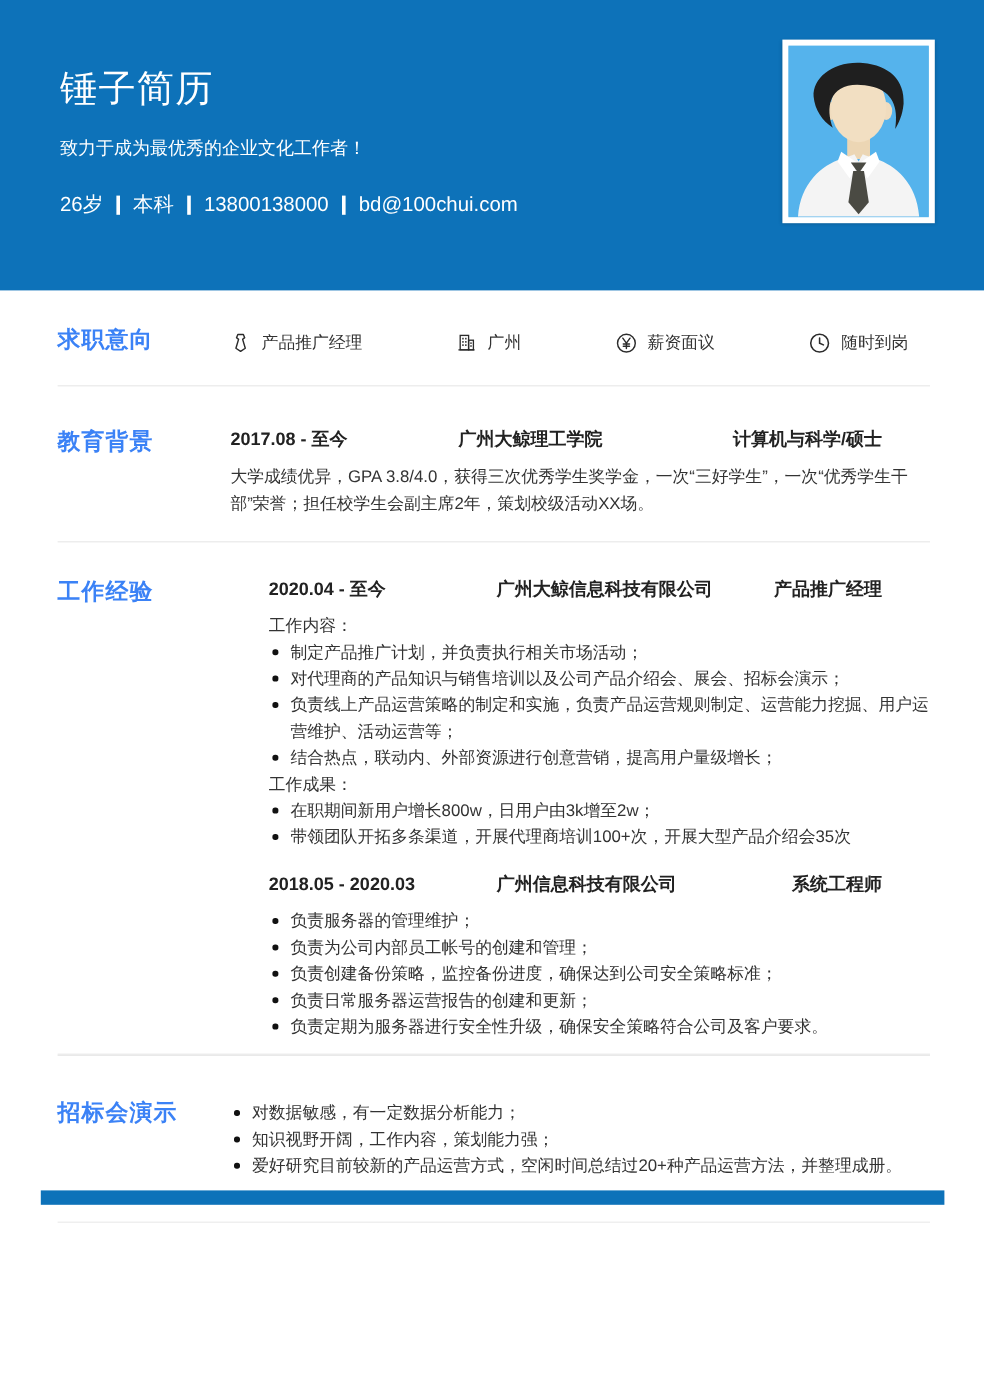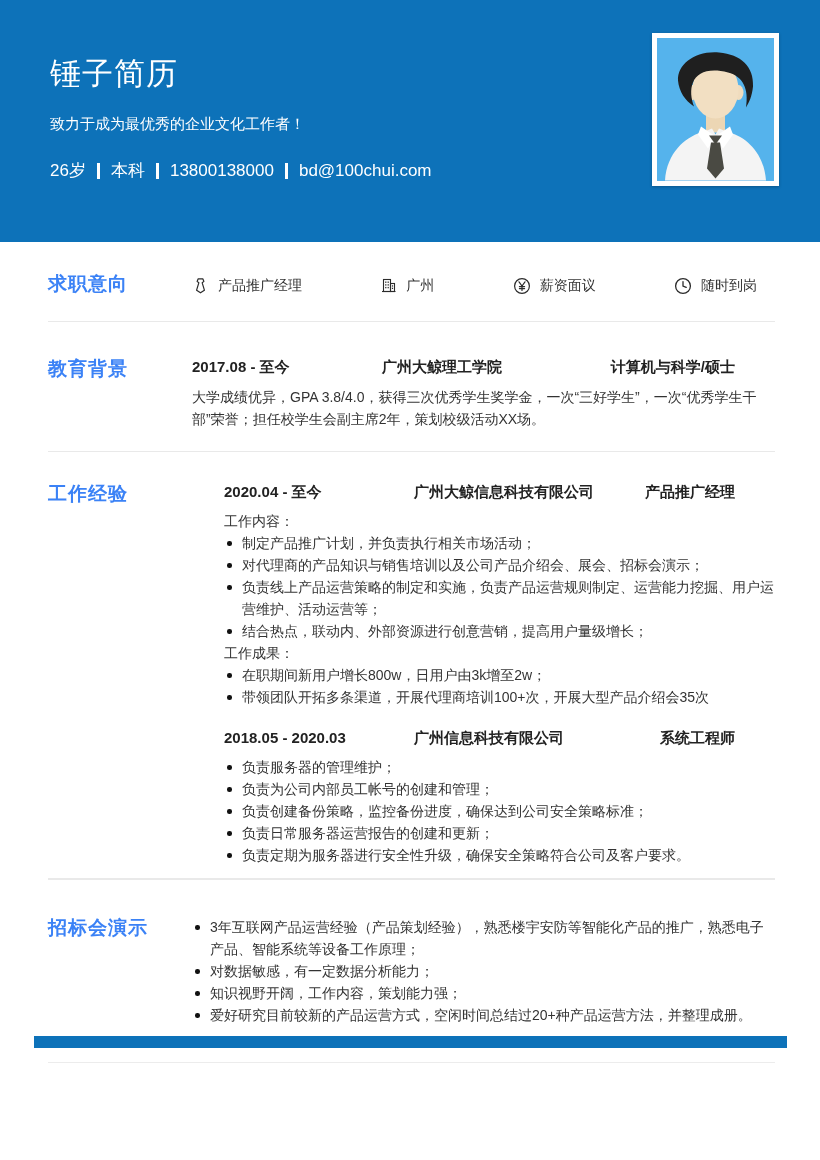--- a/index.html
+++ b/index.html
@@ -208,21 +208,20 @@
 
     <div class="divider"></div>
 
 
     <div class="divider"></div>
 
     <section class="section selfeval">
       <h2 class="sec-title">招标会演示</h2>
       <div class="sec-body">
         <ul class="bullets">
-          <li>3年互联网产品运营经验（产品策划经验），熟悉楼宇安防等智能化产品的推广，熟悉电子产品、智能系统等设备工作原理；</li>
           <li>对数据敏感，有一定数据分析能力；</li>
           <li>知识视野开阔，工作内容，策划能力强；</li>
           <li>爱好研究目前较新的产品运营方式，空闲时间总结过20+种产品运营方法，并整理成册。</li>
         </ul>
       </div>
     </section>
 
   </main>
 
   <div class="footer-bar"></div>

